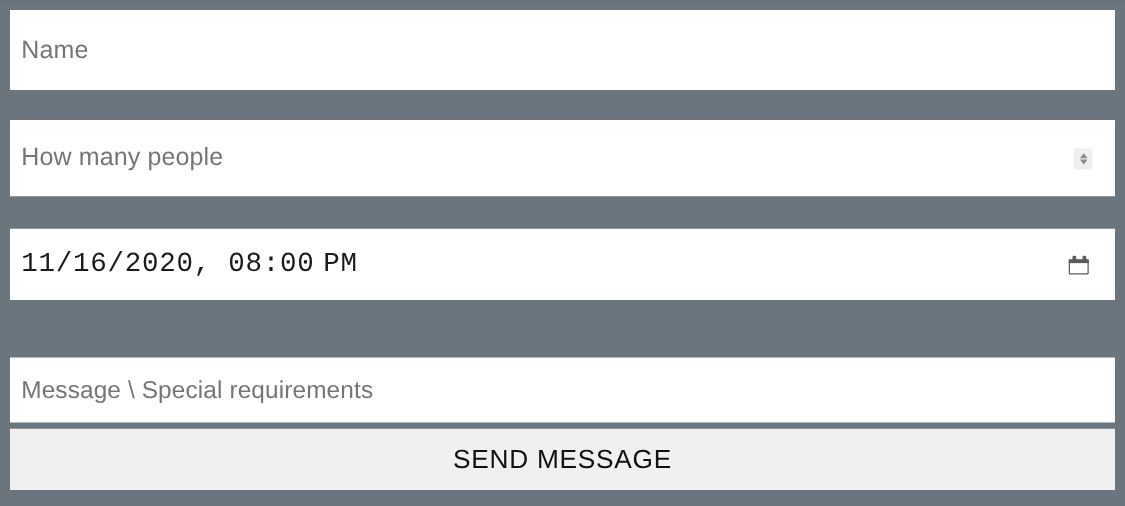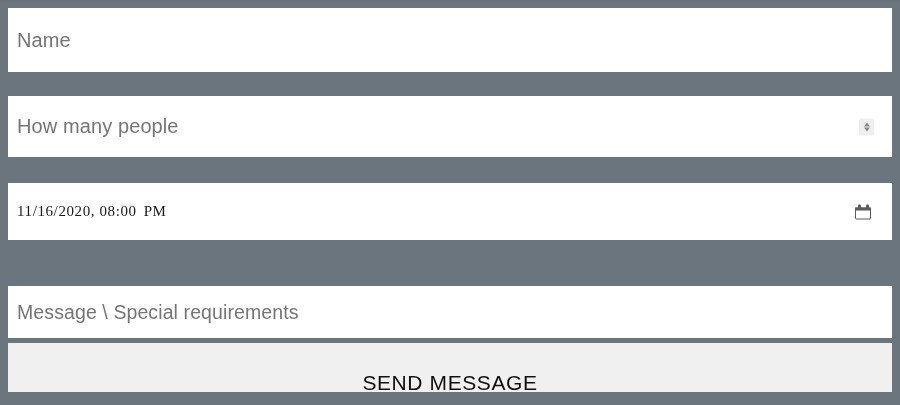--- a/index.html
+++ b/index.html
@@ -56,24 +56,24 @@
     padding-left: 9px;
     white-space: nowrap;
     -webkit-user-select: none;
     user-select: none;
   }
 
   .field-message .placeholder { font-size: 19.5px; }
 
   .datetime-value {
     color: #1a1a1a;
-    font-size: 15px;
+    font-size: 22px;
     padding-left: 9px;
     white-space: nowrap;
-    font-family: Liberation Serif, serif;
+    font-family: Liberation Mono, monospace;
     letter-spacing: 0.6px;
   }
   .datetime-value .sep { letter-spacing: 0.6px; }
   .datetime-value .ampm { margin-left: 7px; }
 
   
   .spinner {
     position: absolute;
     right: 18px;
     top: 50%;
@@ -137,21 +137,21 @@
     width: 884px;
     height: 49px;
     background: #f0f0f0;
     border: none;
     color: #101010;
     font-family: "Liberation Sans", sans-serif;
     font-size: 21px;
     letter-spacing: 0.6px;
     text-align: center;
     line-height: 49px;
-    padding: 15px;
+    padding: 0;
     cursor: pointer;
     box-sizing: border-box;
   }
 </style>
 </head>
 <body>
 
 <div class="top-hairline"></div>
 
 <div class="form">

